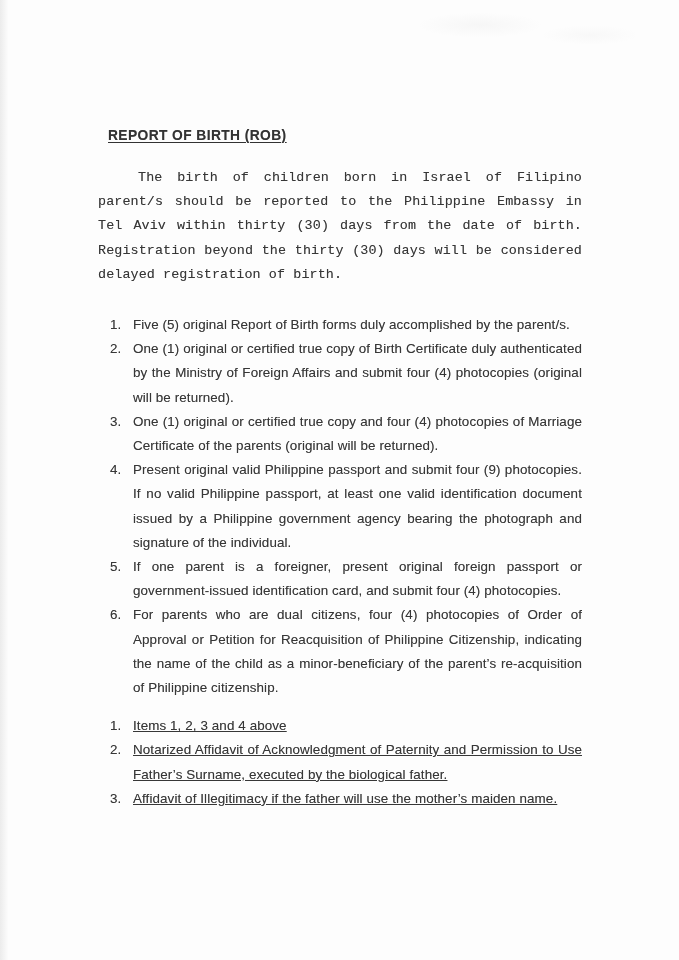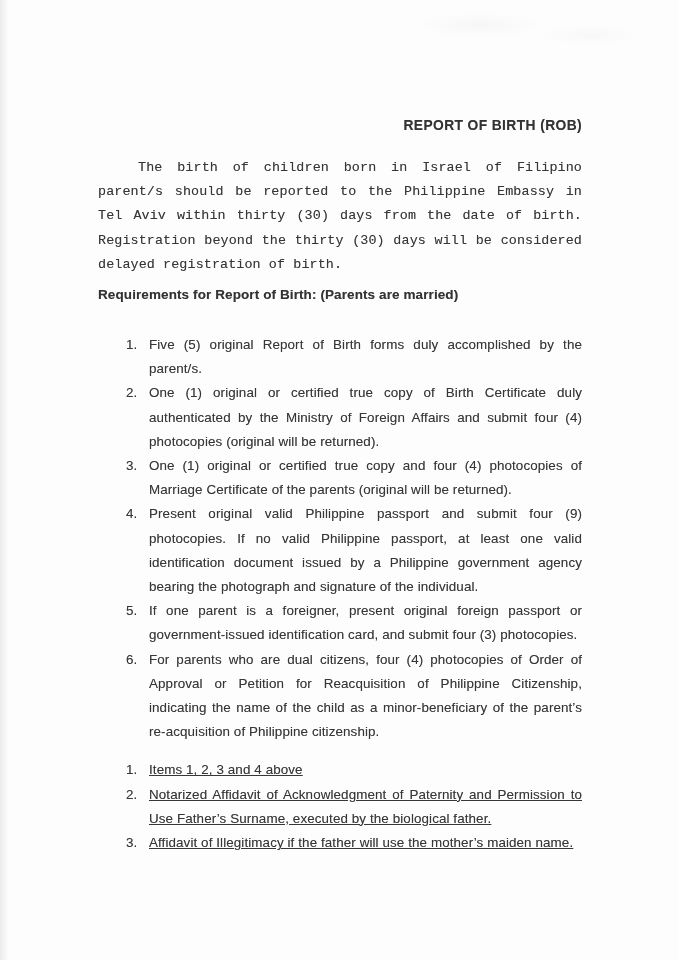--- a/index.html
+++ b/index.html
@@ -30,26 +30,27 @@
   .doc {
     position: relative;
     width: 484px;
     margin-left: 98px;
     padding-top: 117px;
     font-size: 13.4px;
     letter-spacing: 0.1px;
     text-shadow: 0 0 0.6px rgba(70,70,70,0.45);
   }
   .doc-title {
-    margin: 0;
+    margin: 10px;
     font-size: 13.8px;
     font-weight: 700;
     line-height: 18px;
-    text-align: right;
+    text-align: left;
     letter-spacing: 0.4px;
+    text-decoration: underline;
     text-decoration-thickness: 1.4px;
     text-underline-offset: 2px;
     color: #333333;
   }
   .intro {
     margin: 21px 0 0 0;
     line-height: 24.2px;
     text-indent: 40px;
     text-align: justify;
     font-family: Liberation Mono, monospace;
@@ -72,49 +73,47 @@
   }
   ol.reqs.second {
     margin-top: 14px;
     text-decoration: underline;
   }
   ol.reqs li {
     counter-increment: req;
     position: relative;
     line-height: 24.2px;
     text-align: justify;
-    margin-left: 16px;
   }
   ol.reqs li::before {
     content: counter(req) ".";
     position: absolute;
     left: -23px;
     top: 0;
   }
 </style>
 </head>
 <body>
 
 <div class="sheet">
   <div class="edge-shade"></div>
 
   <main class="doc">
 
     <h1 class="doc-title">REPORT OF BIRTH (ROB)</h1>
 
     <p class="intro">The birth of children born in Israel of Filipino parent/s should be reported to the Philippine Embassy in Tel Aviv within thirty (30) days from the date of birth. Registration beyond the thirty (30) days will be considered delayed registration of birth.</p>
 
-    <h2 class="sec-heading">Requirements for Report of Birth: (Parents are married)</h2>
 
     <ol class="reqs">
       <li>Five (5) original Report of Birth forms duly accomplished by the parent/s.</li>
       <li>One (1) original or certified true copy of Birth Certificate duly authenticated by the Ministry of Foreign Affairs and submit four (4) photocopies (original will be returned).</li>
       <li>One (1) original or certified true copy and four (4) photocopies of Marriage Certificate of the parents (original will be returned).</li>
       <li>Present original valid Philippine passport and submit four (9) photocopies. If no valid Philippine passport, at least one valid identification document issued by a Philippine government agency bearing the photograph and signature of the individual.</li>
-      <li>If one parent is a foreigner, present original foreign passport or government-issued identification card, and submit four (3) photocopies.</li>
+      <li>If one parent is a foreigner, present original foreign passport or government-issued identification card, and submit four (4) photocopies.</li>
       <li>For parents who are dual citizens, four (4) photocopies of Order of Approval or Petition for Reacquisition of Philippine Citizenship, indicating the name of the child as a minor-beneficiary of the parent’s re-acquisition of Philippine citizenship.</li>
     </ol>
 
 
     <ol class="reqs second">
       <li>Items 1, 2, 3 and 4 above</li>
       <li>Notarized Affidavit of Acknowledgment of Paternity and Permission to Use Father’s Surname, executed by the biological father.</li>
       <li>Affidavit of Illegitimacy if the father will use the mother’s maiden name.</li>
     </ol>
 

